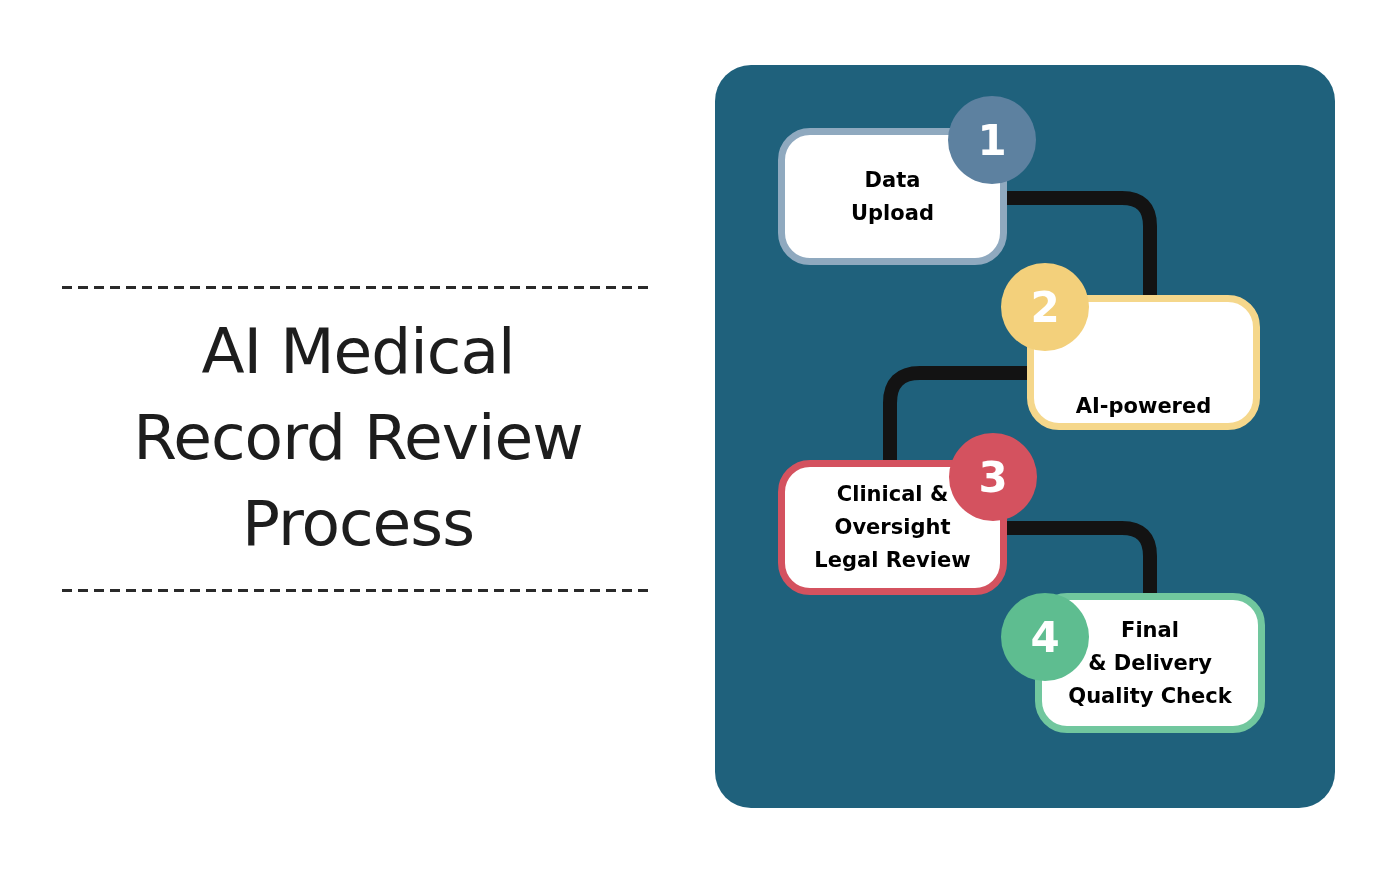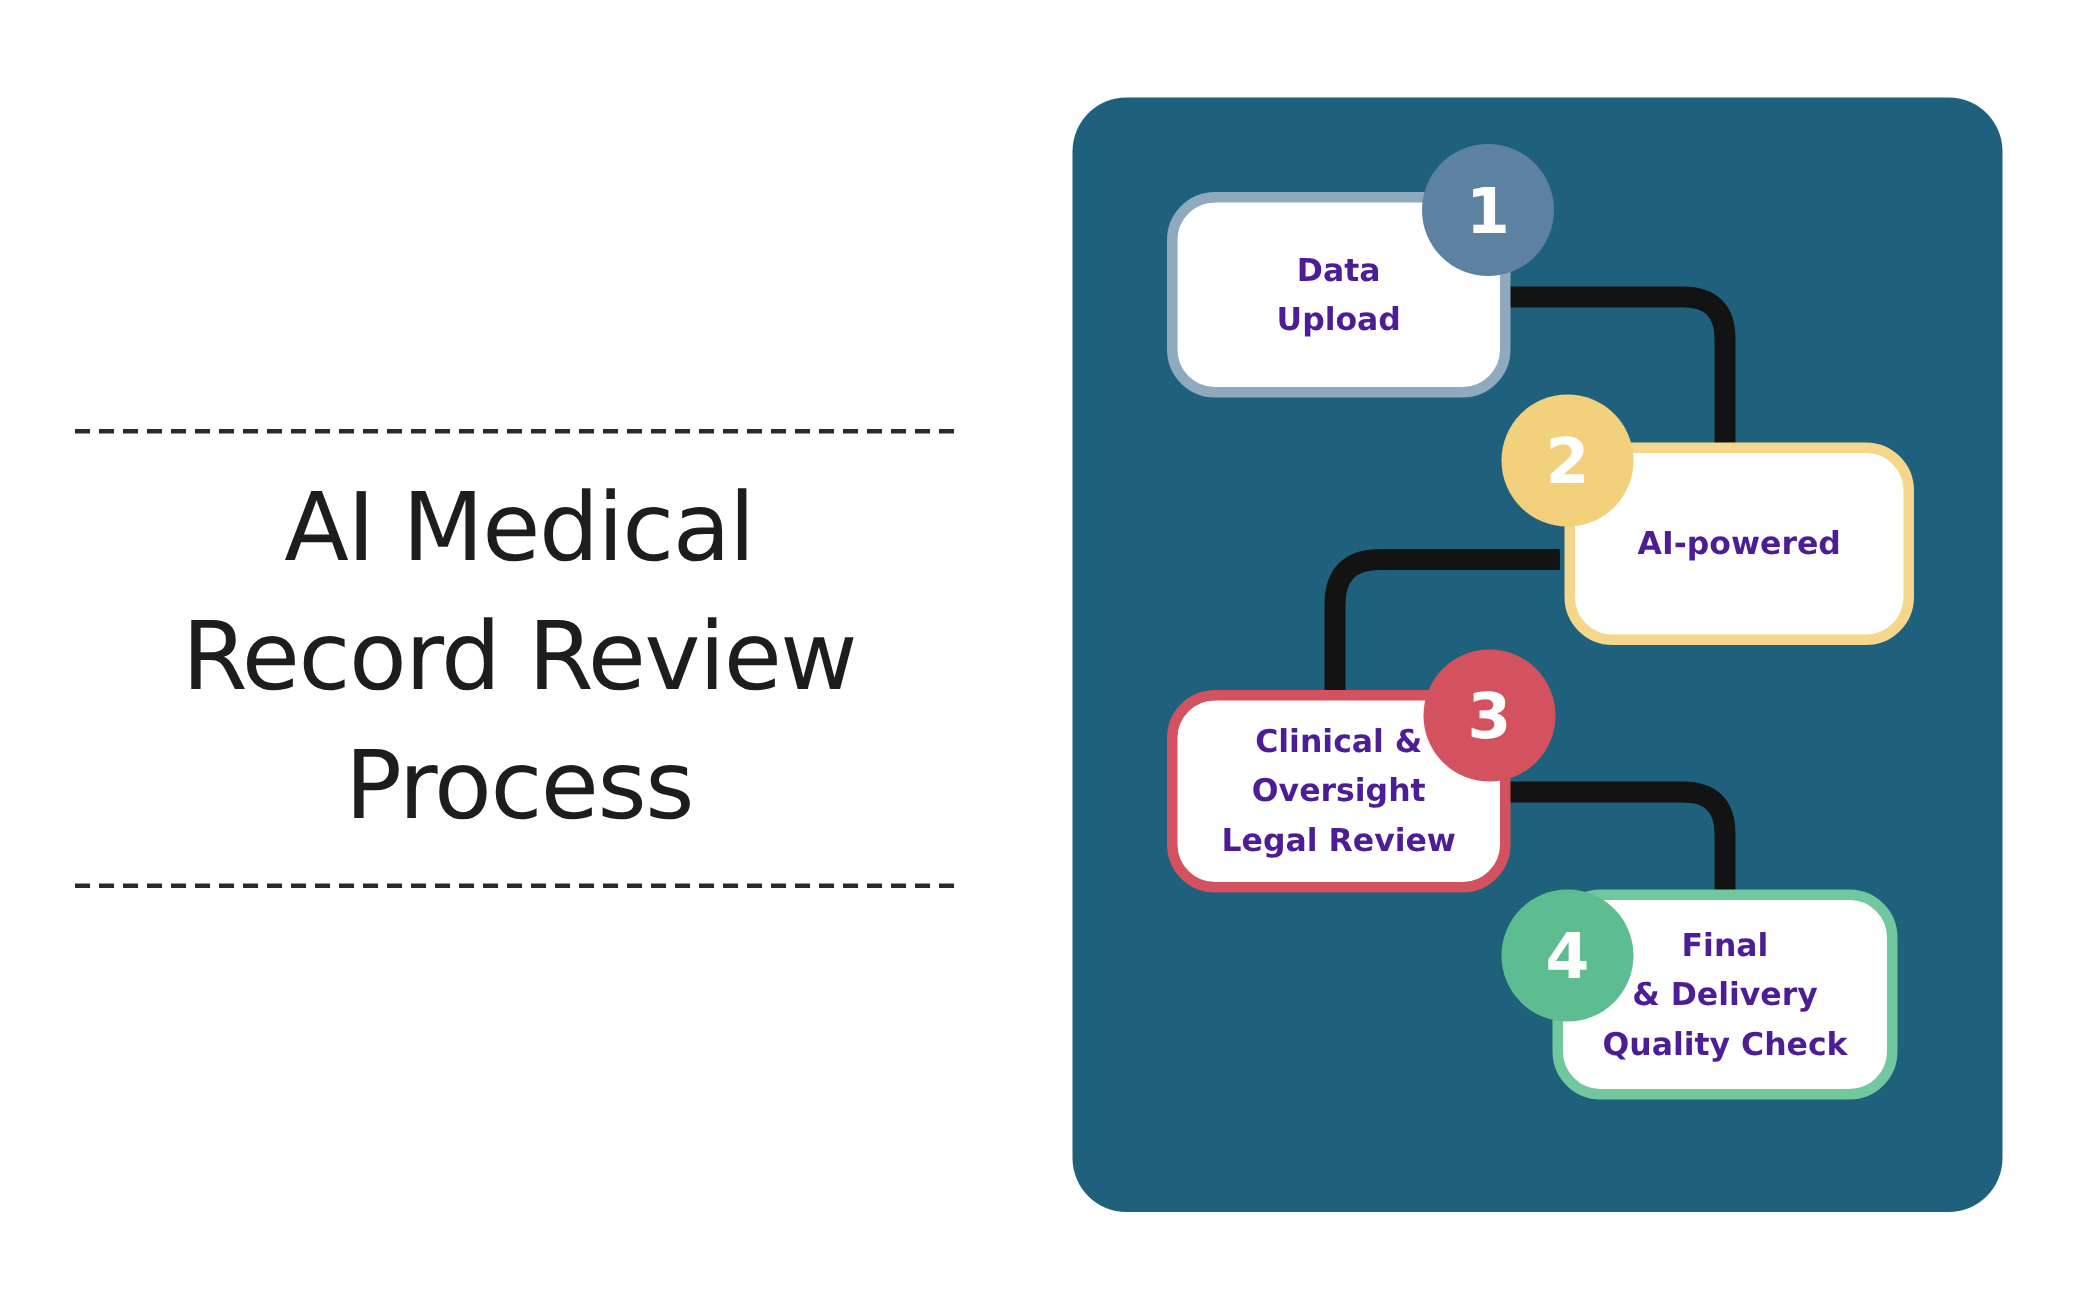--- a/index.html
+++ b/index.html
@@ -11,21 +11,21 @@
   .stage {
     position: relative;
     width: 1400px; height: 875px;
     background: #ffffff;
     overflow: hidden;
   }
 
   
   .title-section {
     position: absolute;
-    left: 50px; top: 286px;
+    left: 62px; top: 286px;
     width: 592px;
   }
   .dash-line {
     height: 3px;
     background: repeating-linear-gradient(90deg, #2a2a2a 0 10px, transparent 10px 16px);
   }
   .page-title {
     margin-top: 20px;
     margin-bottom: 22px;
     text-align: center;
@@ -63,39 +63,39 @@
     border-radius: 32px;
     display: flex;
     align-items: center;
     justify-content: center;
   }
   .card-text {
     text-align: center;
     font-weight: 700;
     font-size: 21px;
     line-height: 33px;
-    color: #4c1d95;
+    color: #000000;
   }
   .card-text span { display: block; }
   .badge {
     position: absolute;
     width: 88px; height: 88px;
     border-radius: 50%;
     display: flex;
     align-items: center;
     justify-content: center;
     color: #ffffff;
     font-weight: 700;
     font-size: 42px;
   }
 
   
   .card-1  { left: 63px;  top: 63px;  width: 229px; height: 137px; }
   .badge-1 { left: 233px; top: 31px; }
-  .card-2  { left: 328px; top: 230px; width: 233px; height: 135px; }
+  .card-2  { left: 312px; top: 230px; width: 233px; height: 135px; align-items: flex-end; }
   .badge-2 { left: 286px; top: 198px; }
   .card-3  { left: 63px;  top: 395px; width: 229px; height: 135px; align-items: center; }
   .badge-3 { left: 234px; top: 368px; }
   .card-4  { left: 320px; top: 528px; width: 230px; height: 140px; }
   .badge-4 { left: 286px; top: 528px; }
 </style>
 </head>
 <body>
 
 <div class="stage">

